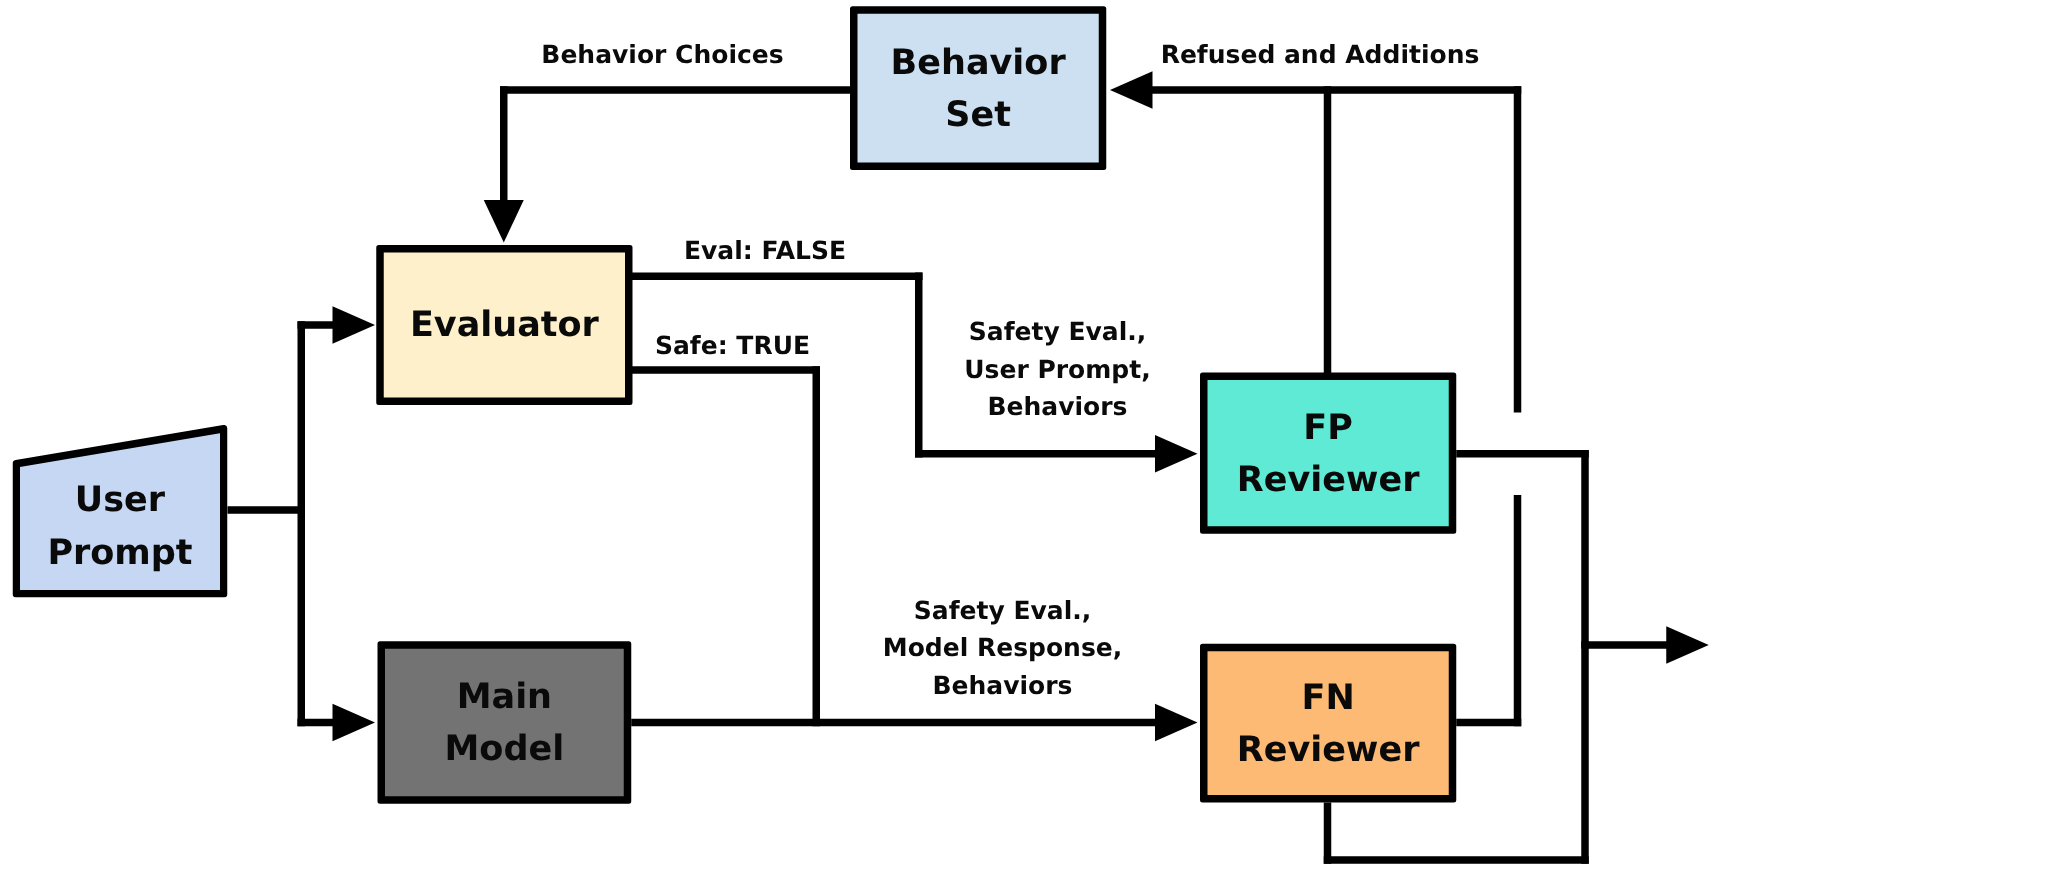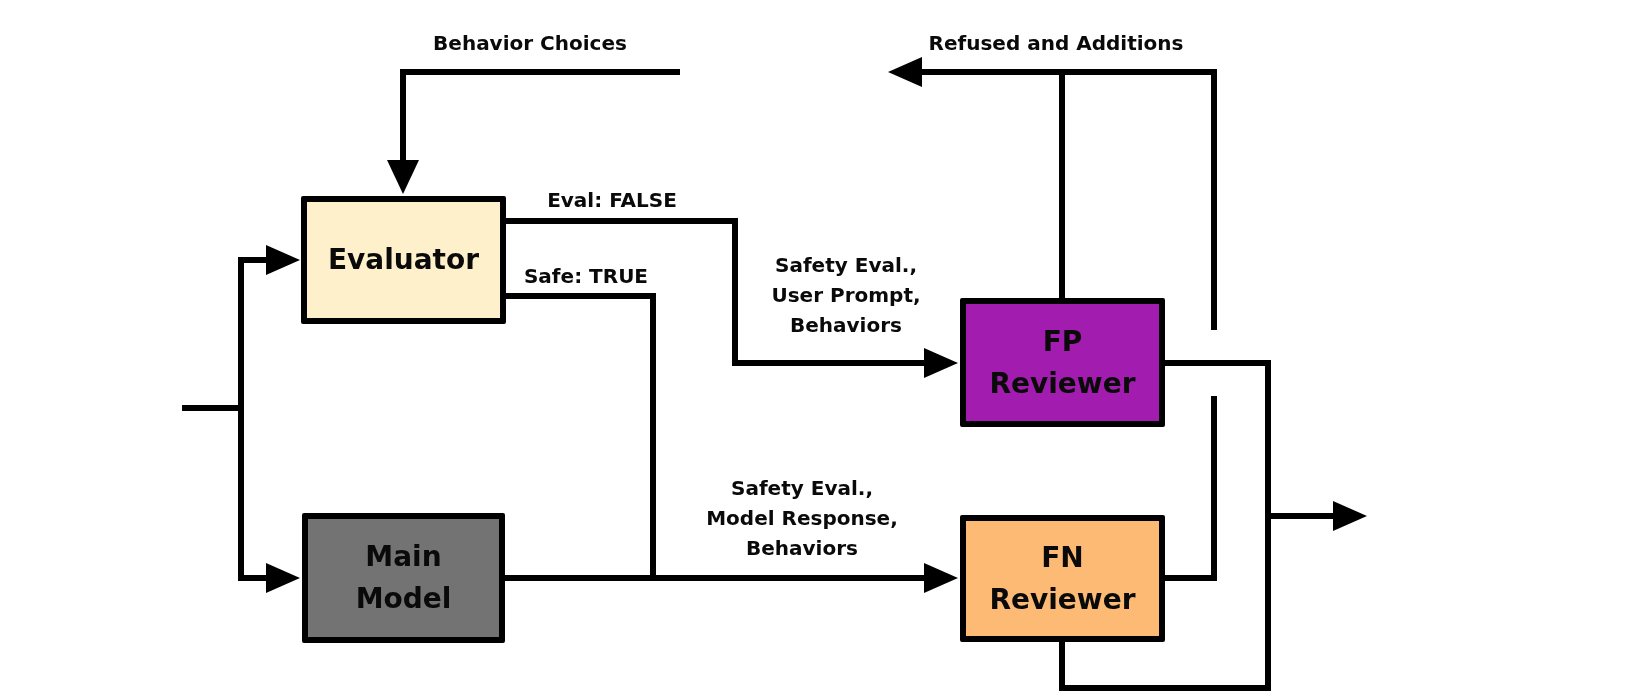--- a/index.html
+++ b/index.html
@@ -77,32 +77,43 @@
   <div class="ln" style="left:1265px;top:513px;width:70px;height:6px"></div>
 
   <div class="arr arr-r" style="left:266px;top:245px"></div>
   <div class="arr arr-r" style="left:266px;top:563px"></div>
   <div class="arr arr-d" style="left:387px;top:160px"></div>
   <div class="arr arr-l" style="left:888px;top:57px"></div>
   <div class="arr arr-r" style="left:924px;top:348px"></div>
   <div class="arr arr-r" style="left:924px;top:563px"></div>
   <div class="arr arr-r" style="left:1333px;top:501px"></div>
 
+  <div class="trap" style="left:10px;top:340px;width:172px;height:138px">
+    <svg width="172" height="138" viewBox="0 0 172 138">
+      <polygon points="3,31 169,3 169,135 3,135" stroke="#000" stroke-width="6" stroke-linejoin="round" style="fill: rgb(197, 215, 242);"></polygon>
+    </svg>
+    <div class="txt">User
+Prompt</div>
+  </div>
 
   <div class="node" style="left: 301px; top: 196px; width: 205px; height: 128px; background: rgb(253, 240, 202);">
     <span>Evaluator</span>
   </div>
 
+  <div class="node" style="left: 680px; top: 5px; width: 205px; height: 131px; background: rgb(205, 224, 242);">
+    <span>Behavior
+Set</span>
+  </div>
 
   <div class="node" style="left: 302px; top: 513px; width: 203px; height: 130px; background: #737373;">
     <span>Main
 Model</span>
   </div>
 
-  <div class="node" style="left: 960px; top: 298px; width: 205px; height: 129px; background: #a21caf;">
+  <div class="node" style="left: 960px; top: 298px; width: 205px; height: 129px; background: #5eead4;">
     <span>FP
 Reviewer</span>
   </div>
 
   <div class="node" style="left: 960px; top: 515px; width: 205px; height: 127px; background: #fdba74;">
     <span>FN
 Reviewer</span>
   </div>
 
 

